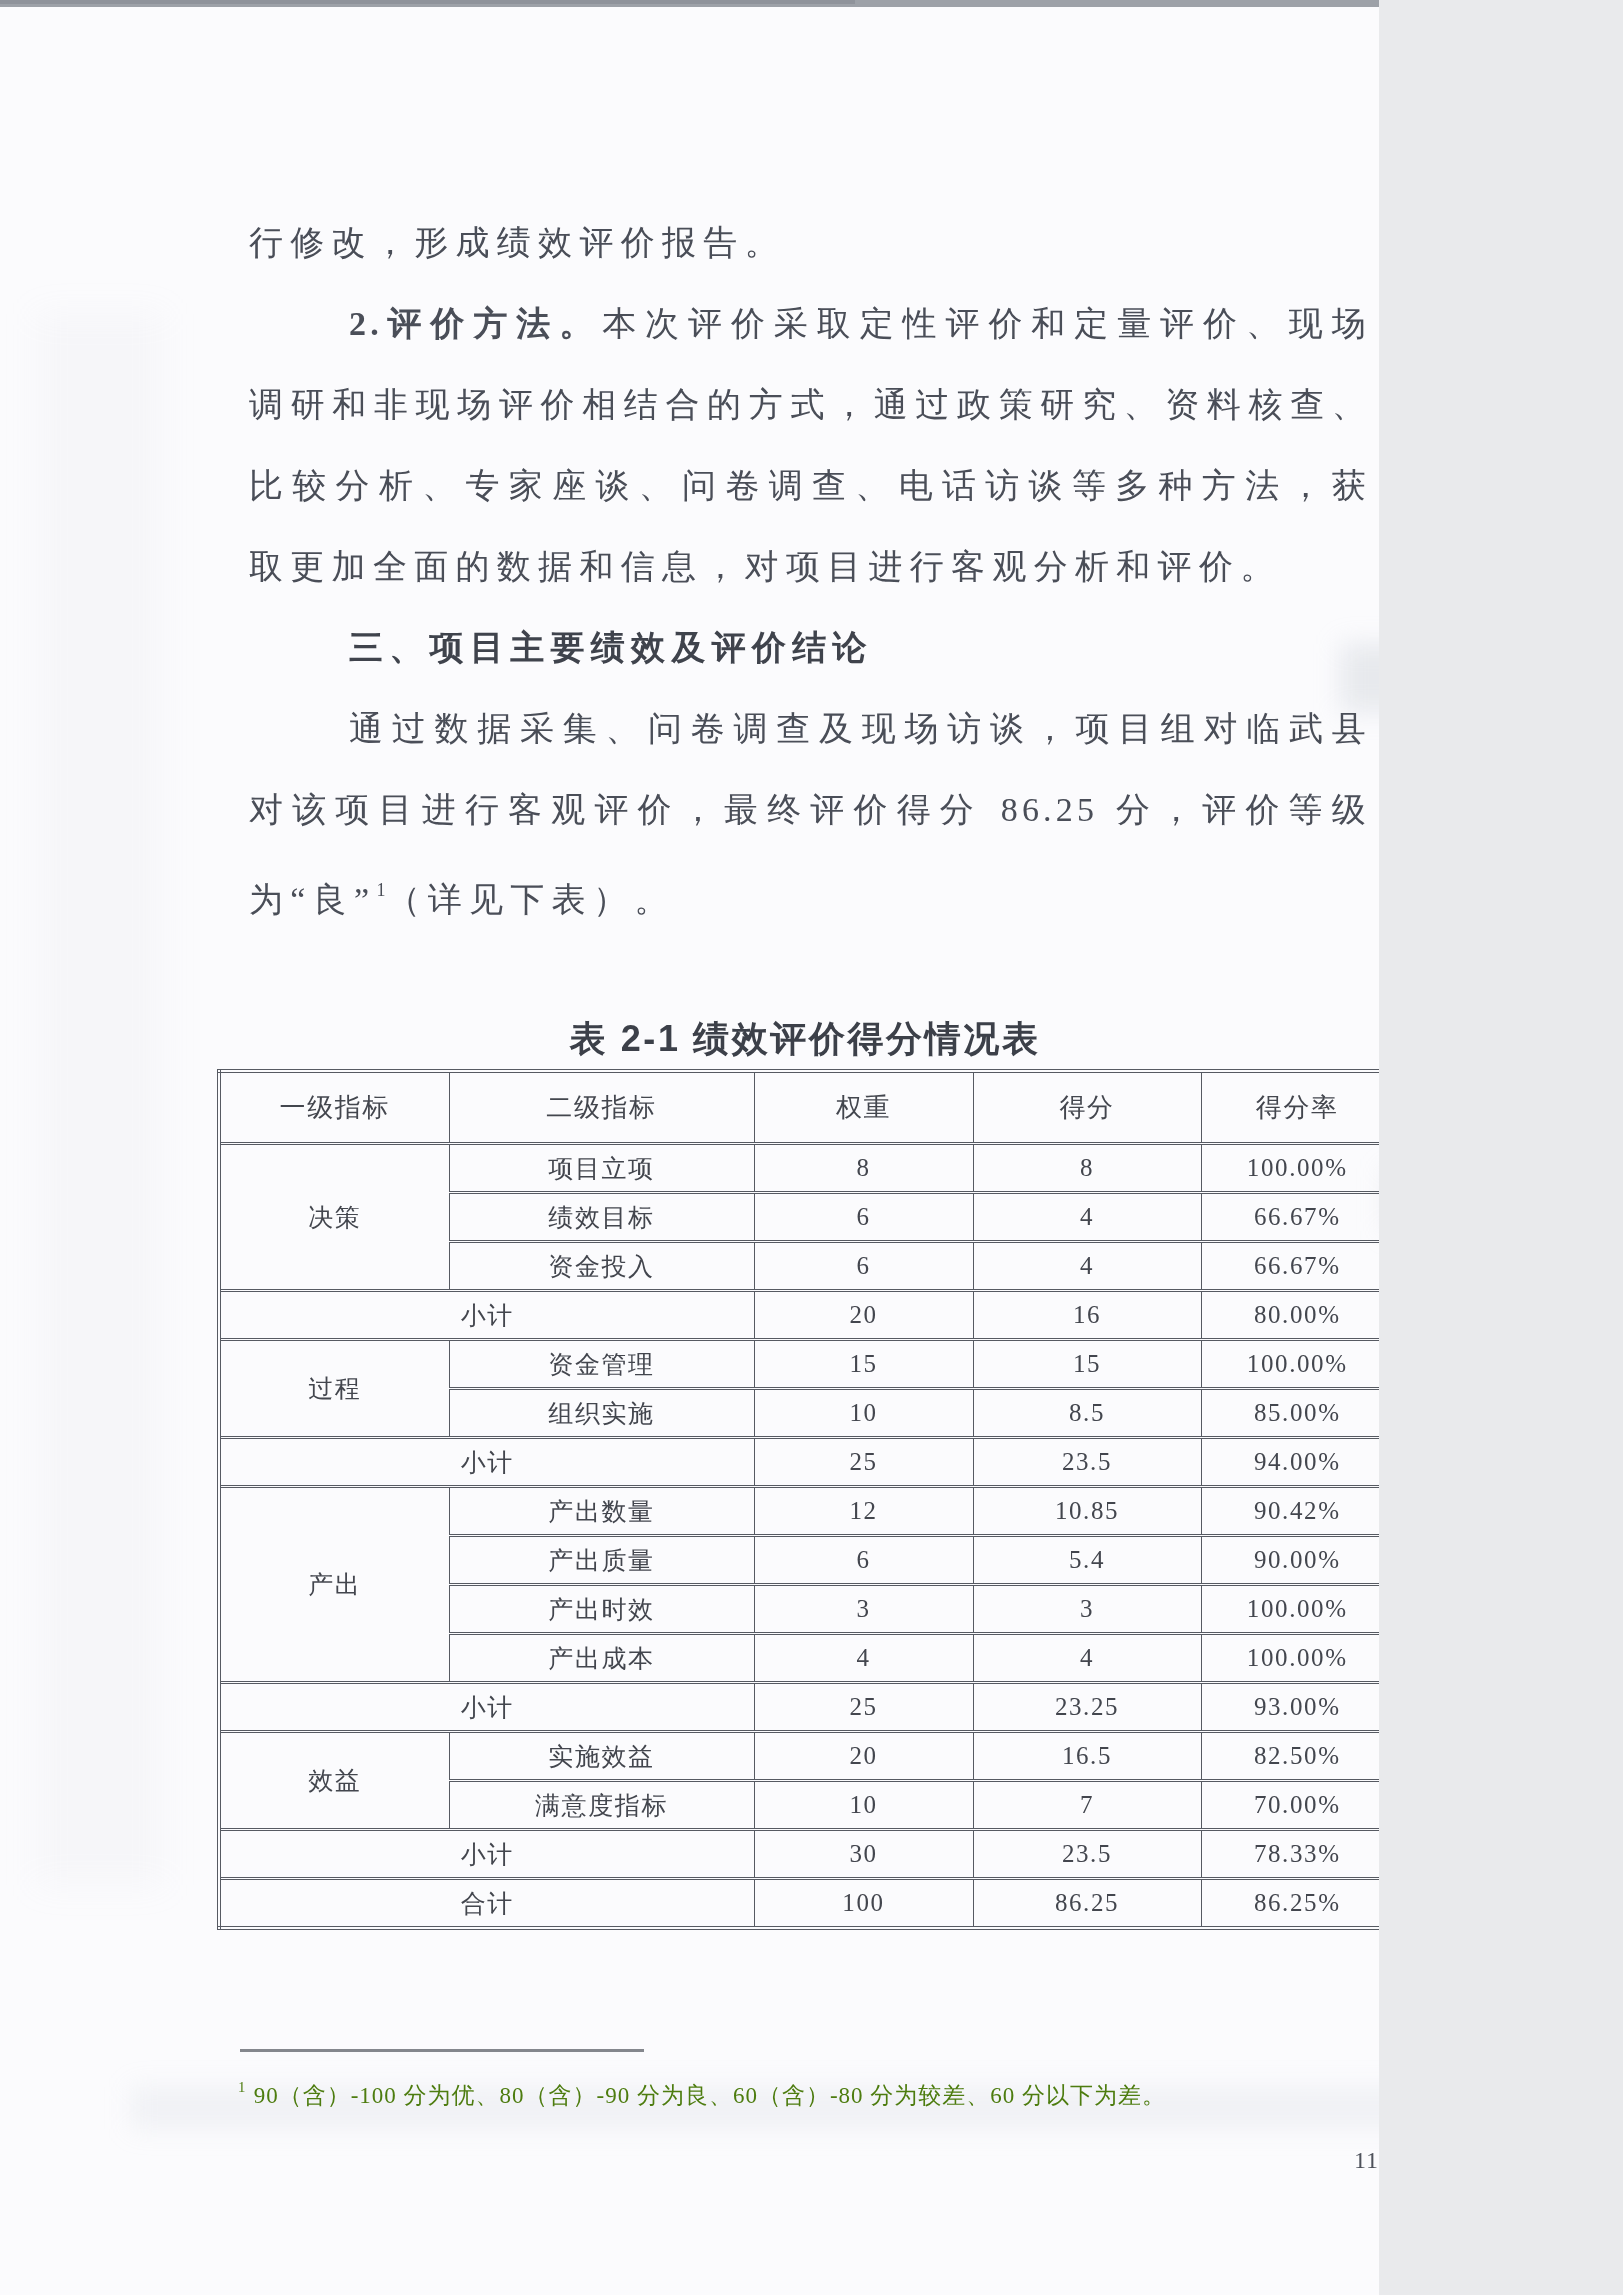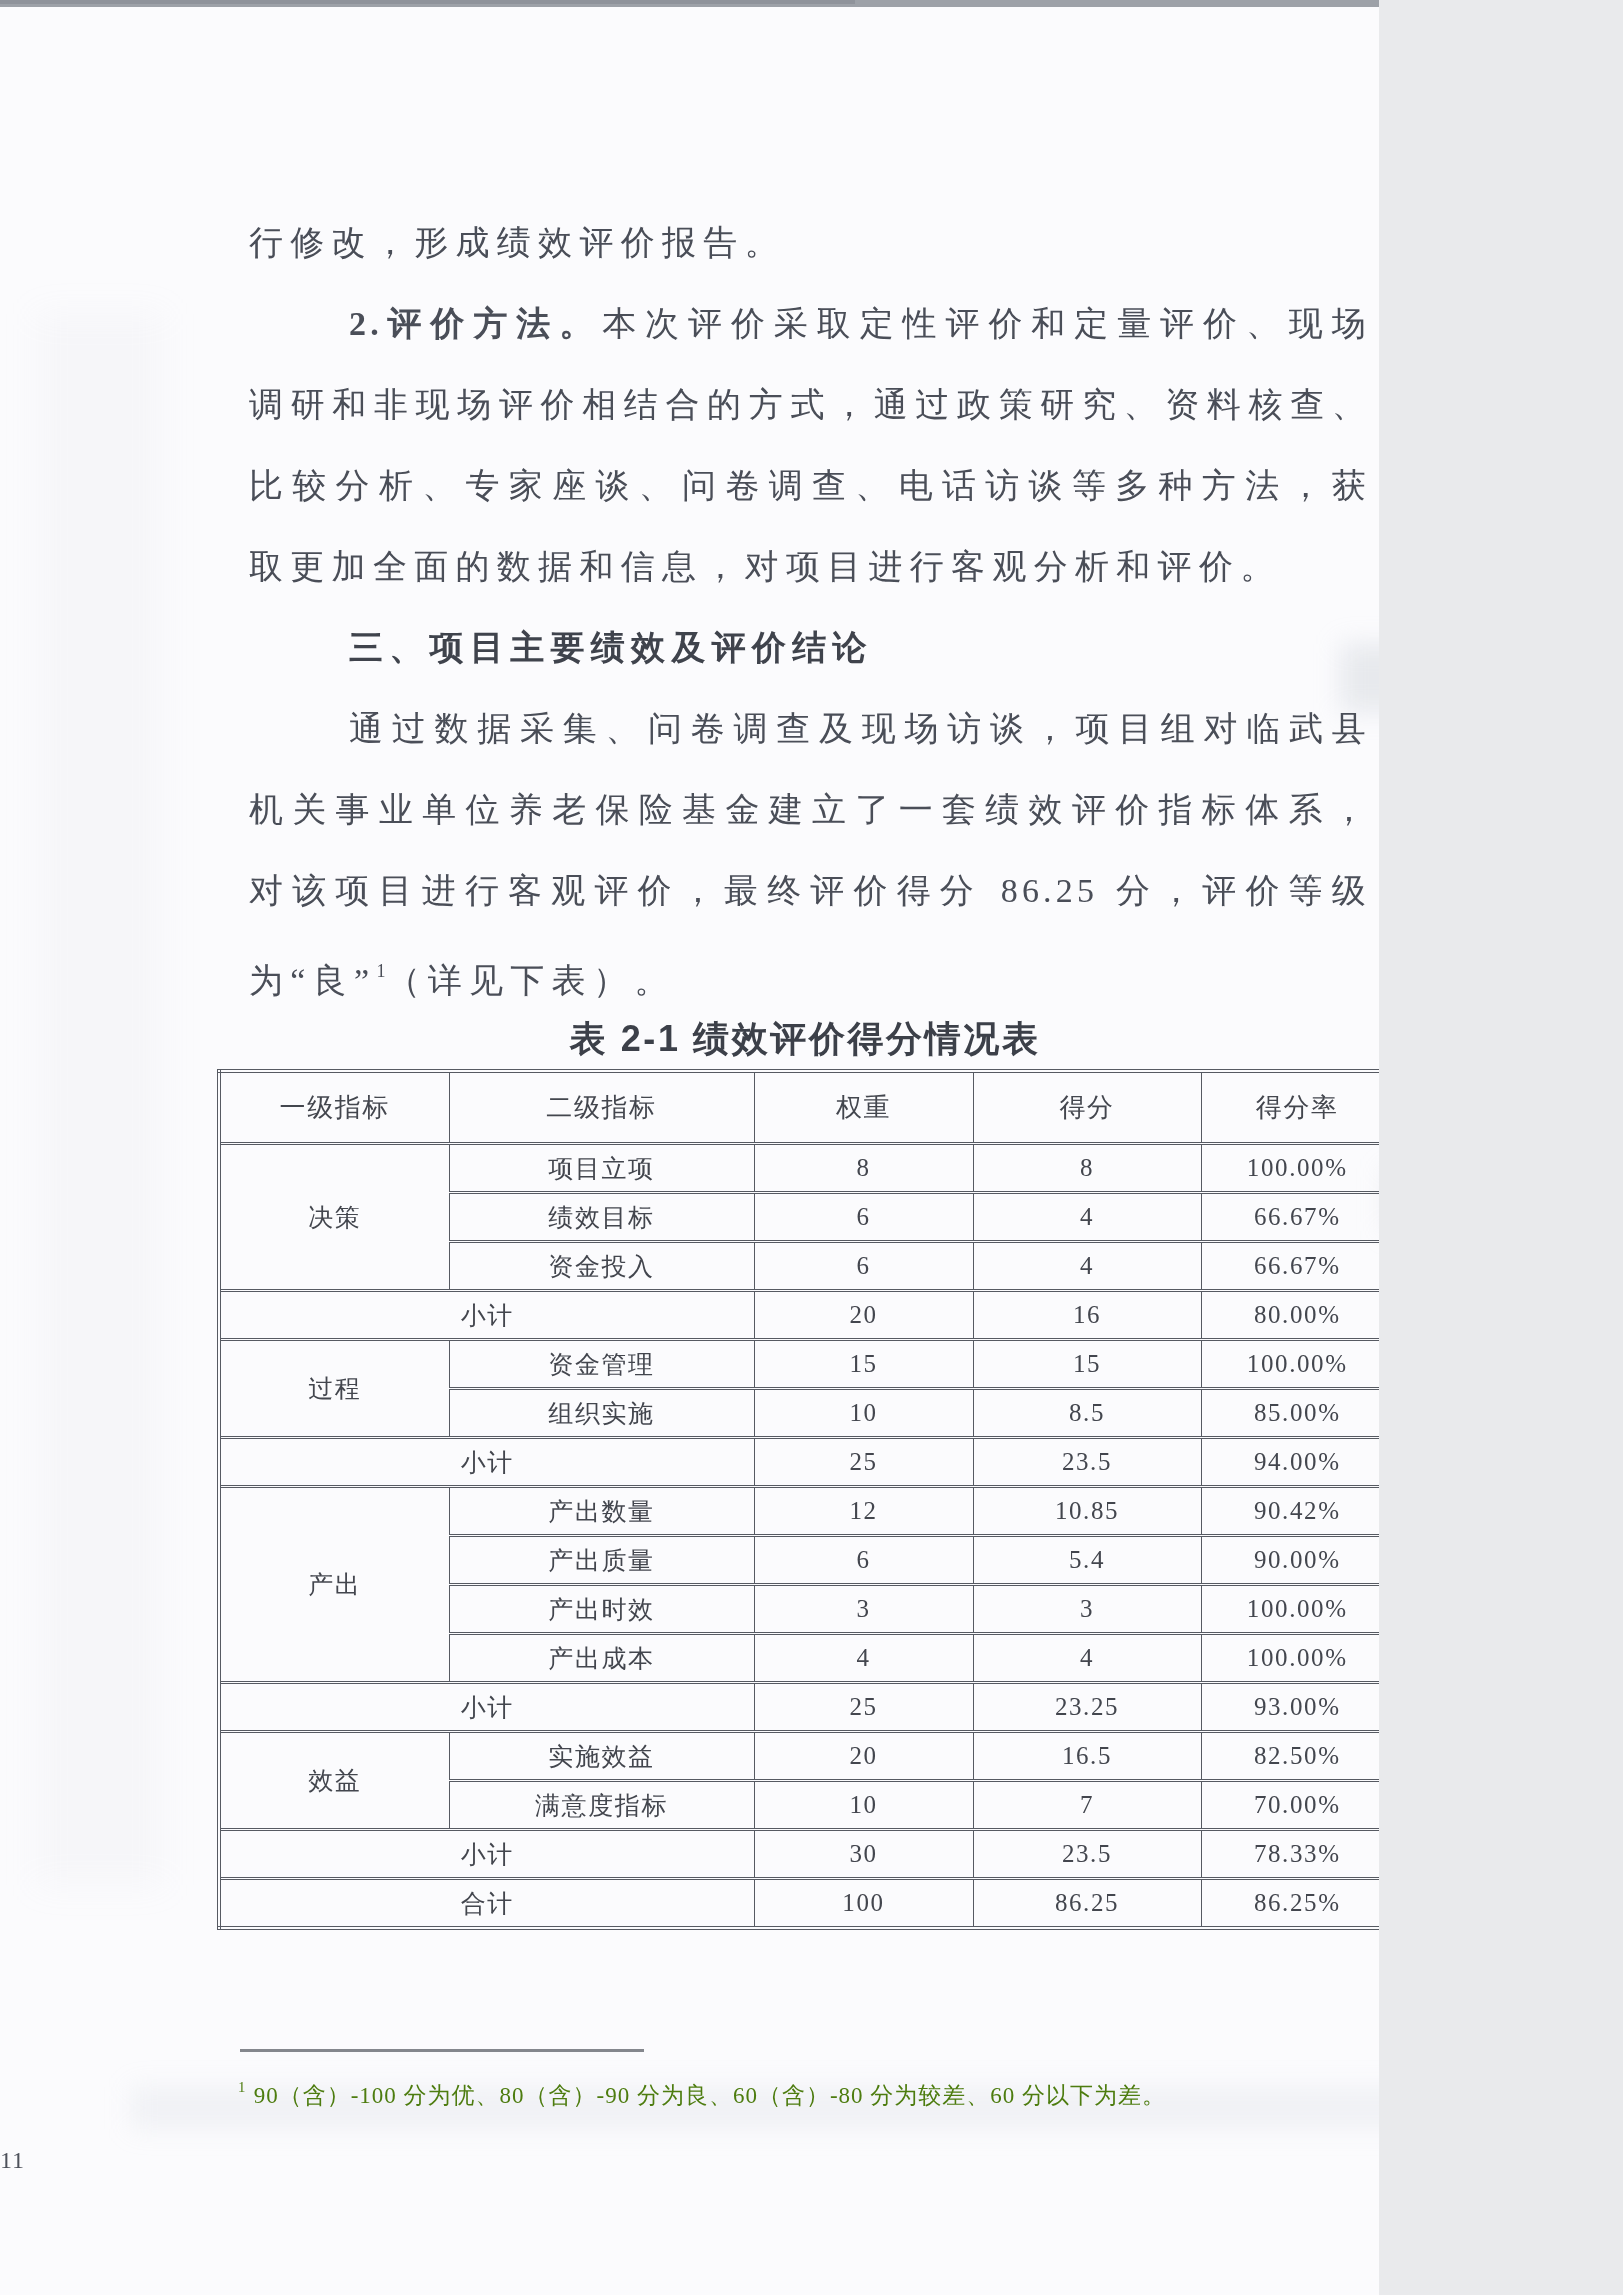--- a/index.html
+++ b/index.html
@@ -76,21 +76,21 @@
   .fn-rule{position:absolute;left:240px;top:2049px;width:404px;height:2.6px;background:#84878d;}
   .footnote{
     position:absolute;left:238px;top:2070px;width:1184px;
     font-size:23px;letter-spacing:1px;line-height:34px;color:#4d7c0f;
     white-space:nowrap;
   }
   .footnote sup{font-size:14.7px;vertical-align:10.5px;margin-right:7.3px;}
 
   .pagenum{
     position:absolute;left:0;top:2147px;width:100%;
-    text-align:left;font-size:24px;letter-spacing:1px;color:#4e525b;
+    text-align:right;font-size:24px;letter-spacing:1px;color:#4e525b;
   }
 </style>
 </head>
 <body>
 
 <div class="page">
 
   <div class="edge-top"></div>
   <div class="edge-top-dark"></div>
   <div class="smudge s1"></div>
@@ -101,21 +101,20 @@
   <div class="smudge s6"></div>
 
   <div class="lines">
     <div class="bl"><span>行修改，形成绩效评价报告。</span></div>
     <div class="bl just indent"><b>2.评价方法。</b><span>本次评价采取定性评价和定量评价、现场</span></div>
     <div class="bl just"><span>调研和非现场评价相结合的方式，通过政策研究、资料核查、</span></div>
     <div class="bl just"><span>比较分析、专家座谈、问卷调查、电话访谈等多种方法，获</span></div>
     <div class="bl"><span>取更加全面的数据和信息，对项目进行客观分析和评价。</span></div>
     <div class="bl hei indent"><span>三、项目主要绩效及评价结论</span></div>
     <div class="bl just indent"><span>通过数据采集、问卷调查及现场访谈，项目组对临武县</span></div>
-    <div class="bl just"><span>机关事业单位养老保险基金建立了一套绩效评价指标体系，</span></div>
     <div class="bl just"><span>对该项目进行客观评价，最终评价得分 86.25 分，评价等级</span></div>
     <div class="bl"><span>为“良”</span><sup class="fn">1</sup><span>（详见下表）。</span></div>
   </div>
 
   <div class="tbl-title">表 2-1 绩效评价得分情况表</div>
 
   <table class="score">
     <colgroup>
       <col style="width:230px">
         <col style="width:305px">

